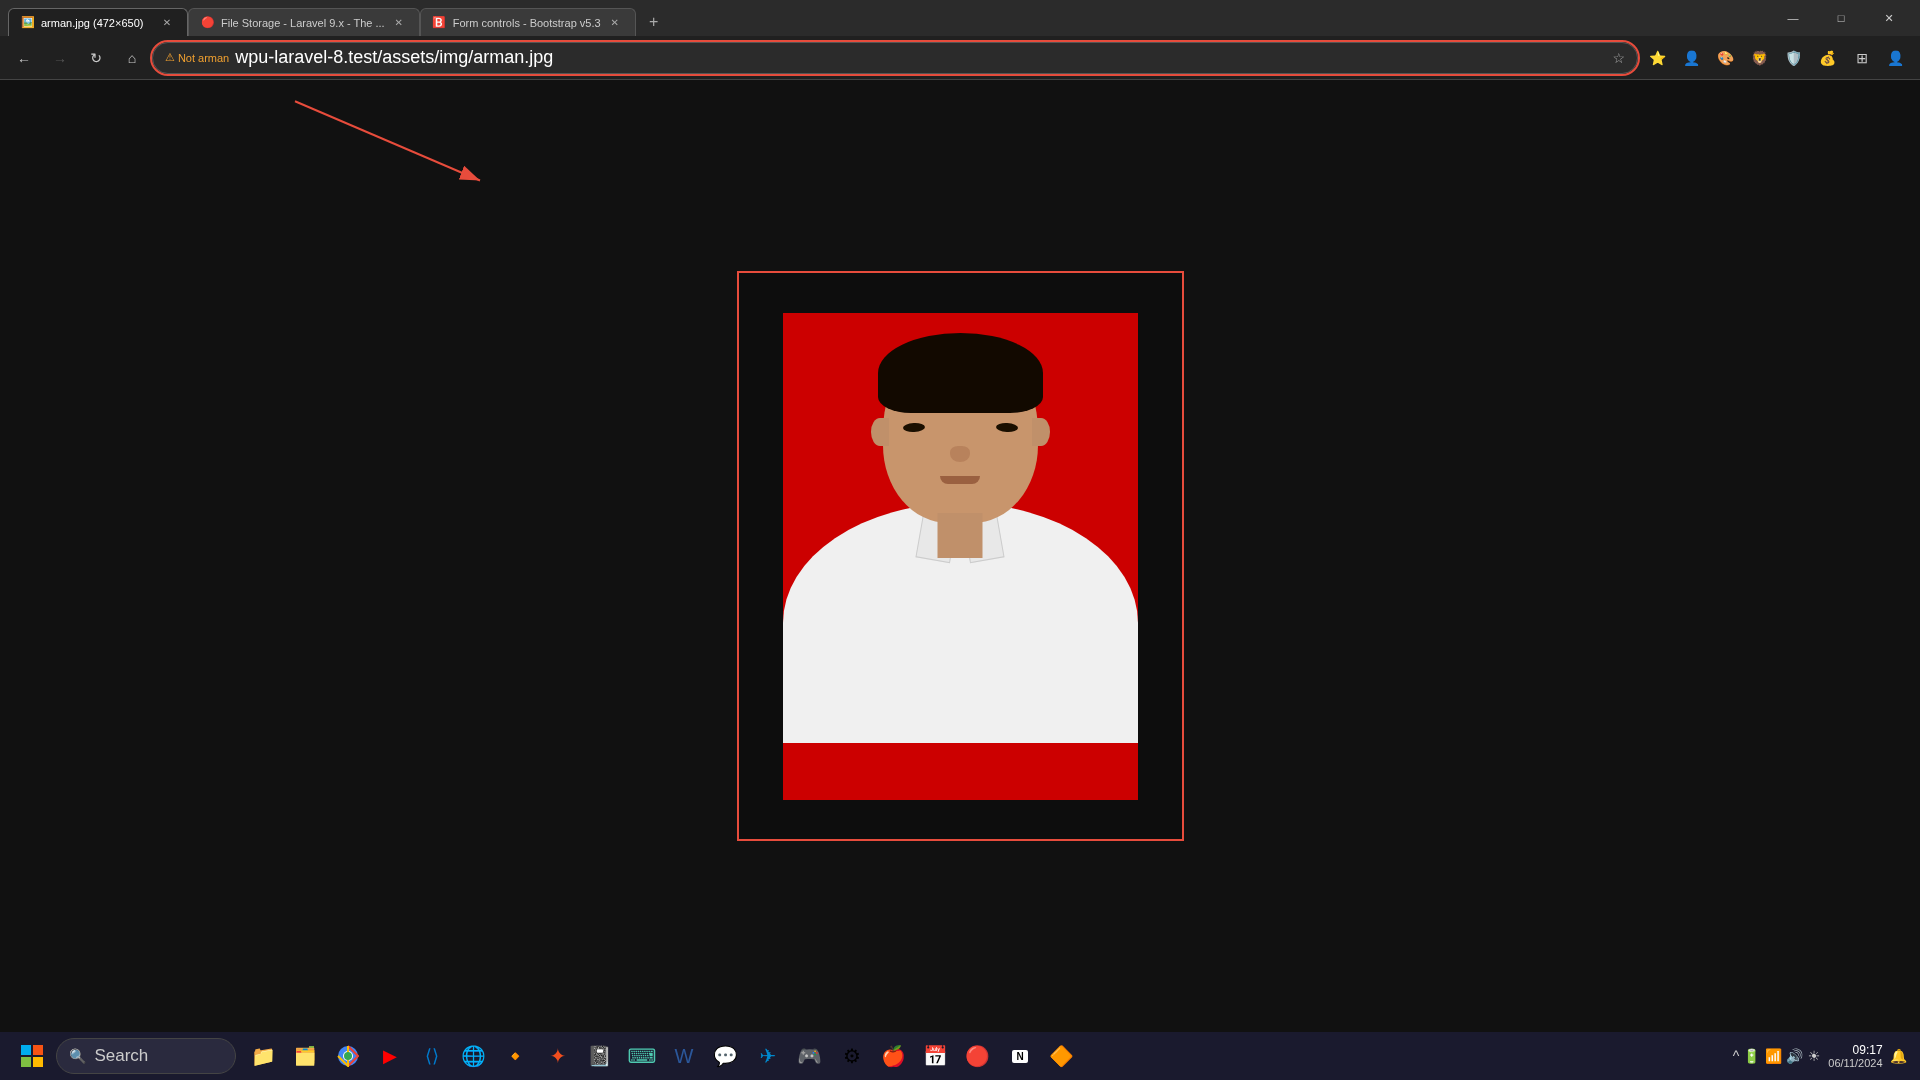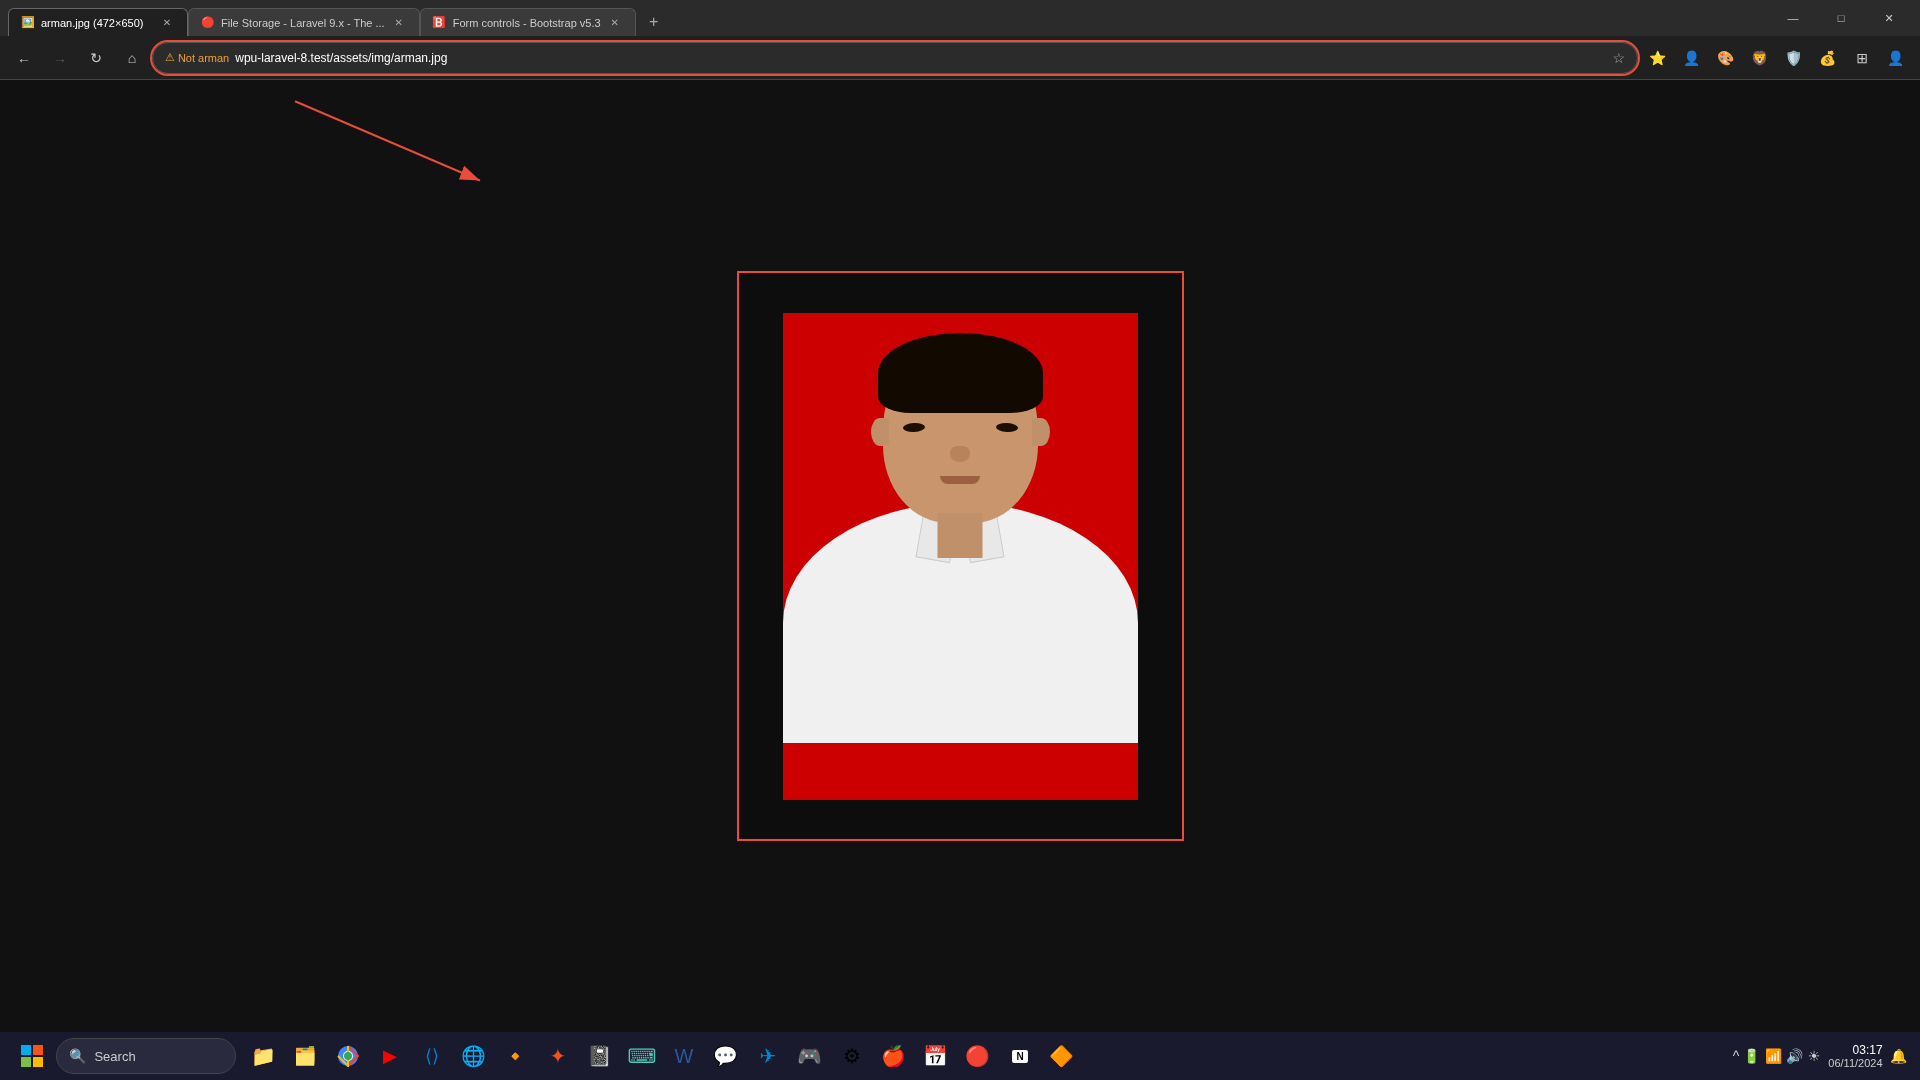--- a/index.html
+++ b/index.html
@@ -95,21 +95,21 @@
       align-items: center;
       background: #2b2b2b;
       border: 1px solid #555;
       border-radius: 20px;
       height: 32px;
       padding: 0 12px;
       gap: 6px;
       outline: 2px solid #e74c3c;
     }
     .security-icon { font-size: 11px; color: #f0a030; display: flex; align-items: center; gap: 3px; white-space: nowrap; }
-    .address-text { color: #fff; font-size: 12px; flex: 1; }
+    .address-text { color: #fff; font-size: 18px; flex: 1; }
     .nav-right-icons {
       display: flex;
       align-items: center;
       gap: 2px;
     }
     .nav-icon-btn {
       width: 32px; height: 32px;
       border-radius: 50%;
       display: flex; align-items: center; justify-content: center;
       color: #ccc; font-size: 14px; cursor: pointer;
@@ -165,21 +165,21 @@
       align-items: center;
       background: #2a2a3e;
       border-radius: 20px;
       height: 36px;
       padding: 0 12px;
       gap: 8px;
       min-width: 180px;
       cursor: pointer;
       border: 1px solid #444;
     }
-    .taskbar-search-text { color: #ccc; font-size: 13px; }
+    .taskbar-search-text { color: #ccc; font-size: 17px; }
     .taskbar-apps {
       display: flex;
       align-items: center;
       gap: 2px;
       margin-left: 4px;
     }
     .taskbar-app {
       width: 40px; height: 40px;
       display: flex; align-items: center; justify-content: center;
       cursor: pointer;
@@ -495,20 +495,20 @@
 
       <div class="taskbar-tray">
         <span class="tray-icon">^</span>
         <span class="tray-icon">🔋</span>
         <span class="tray-icon">📶</span>
         <span class="tray-icon">🔊</span>
         <span class="tray-icon">☀</span>
       </div>
 
       <div class="taskbar-clock">
-        <div class="clock-time">03:17</div>
+        <div class="clock-time">09:17</div>
         <div class="clock-date">06/11/2024</div>
       </div>
       <span class="tray-icon">🔔</span>
     </div>
   </div>
 
 </div>
 
 </body></html>

